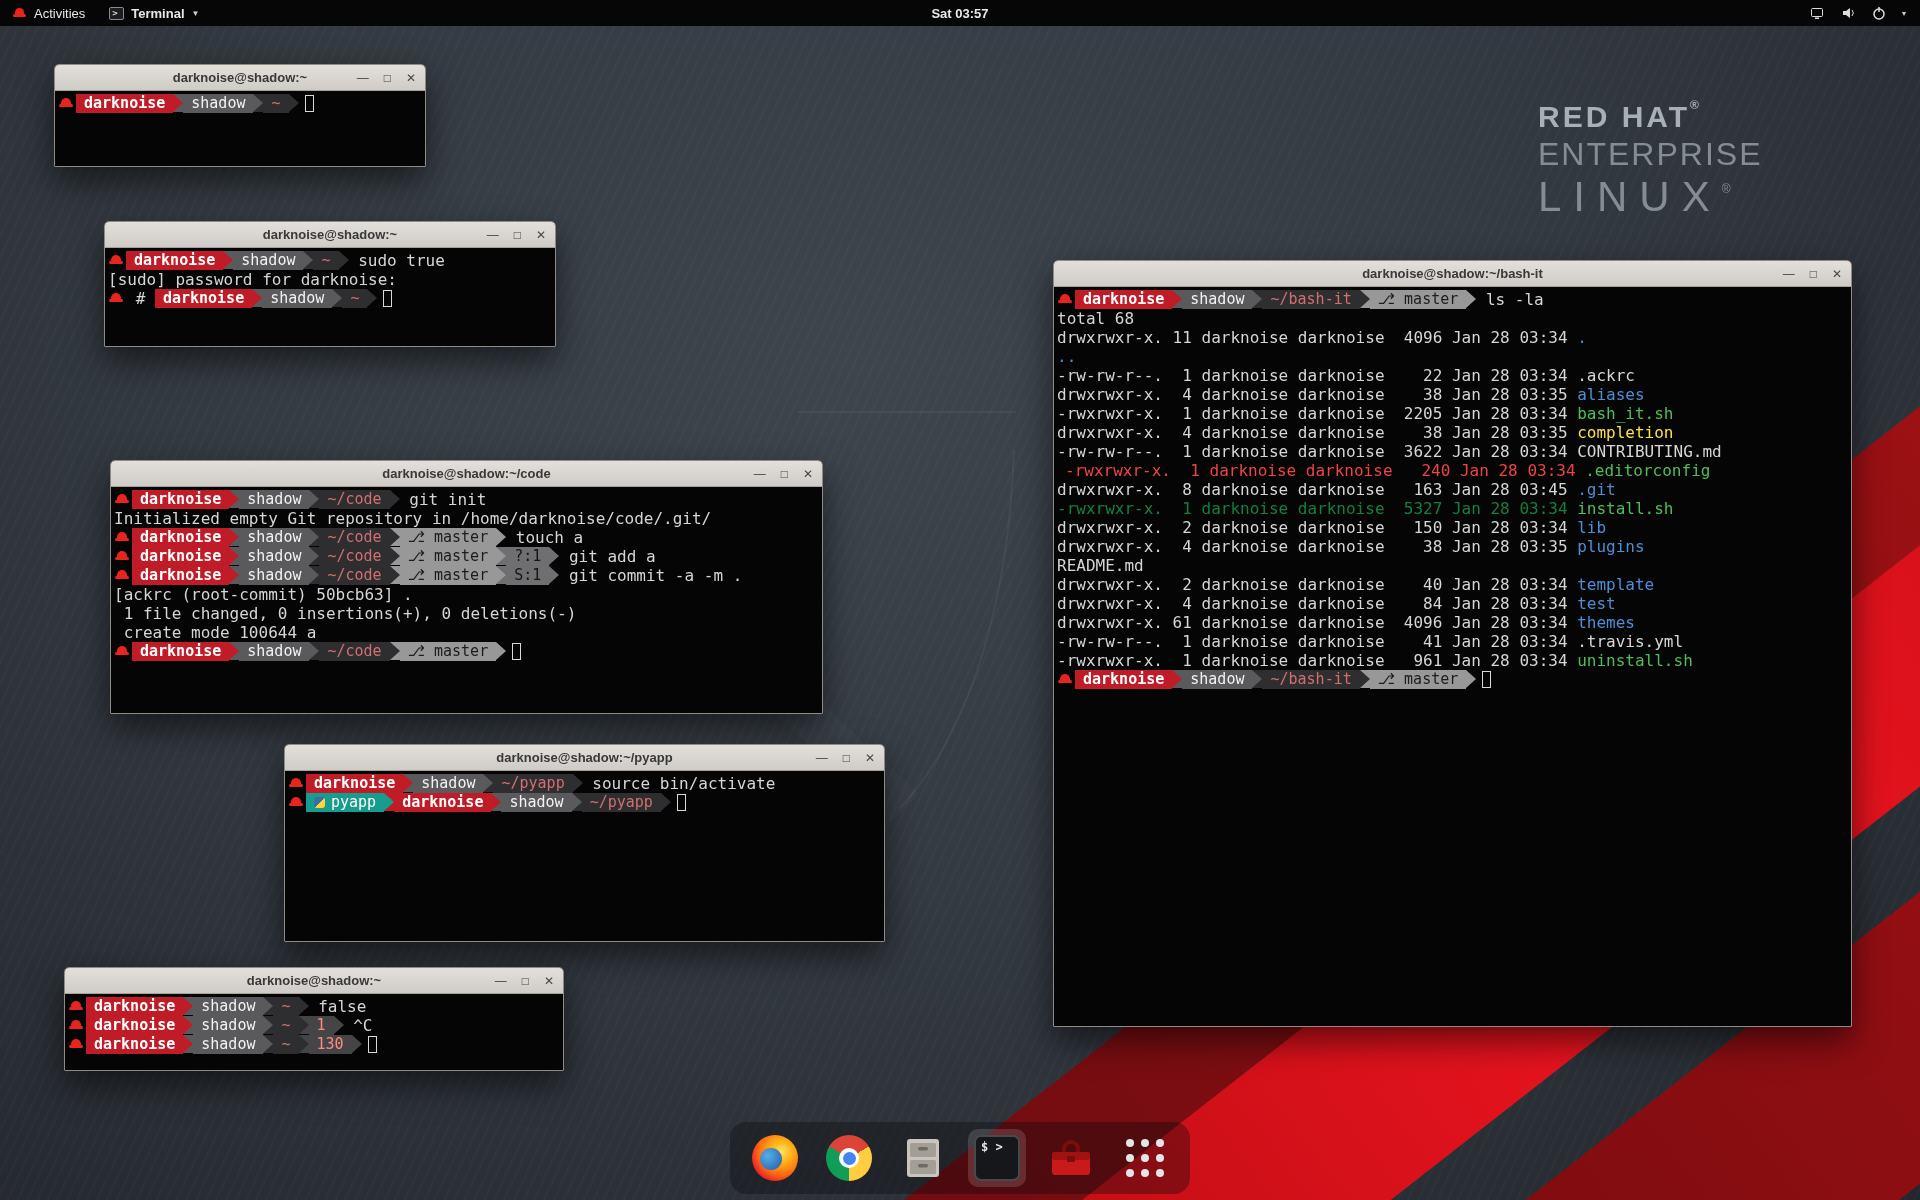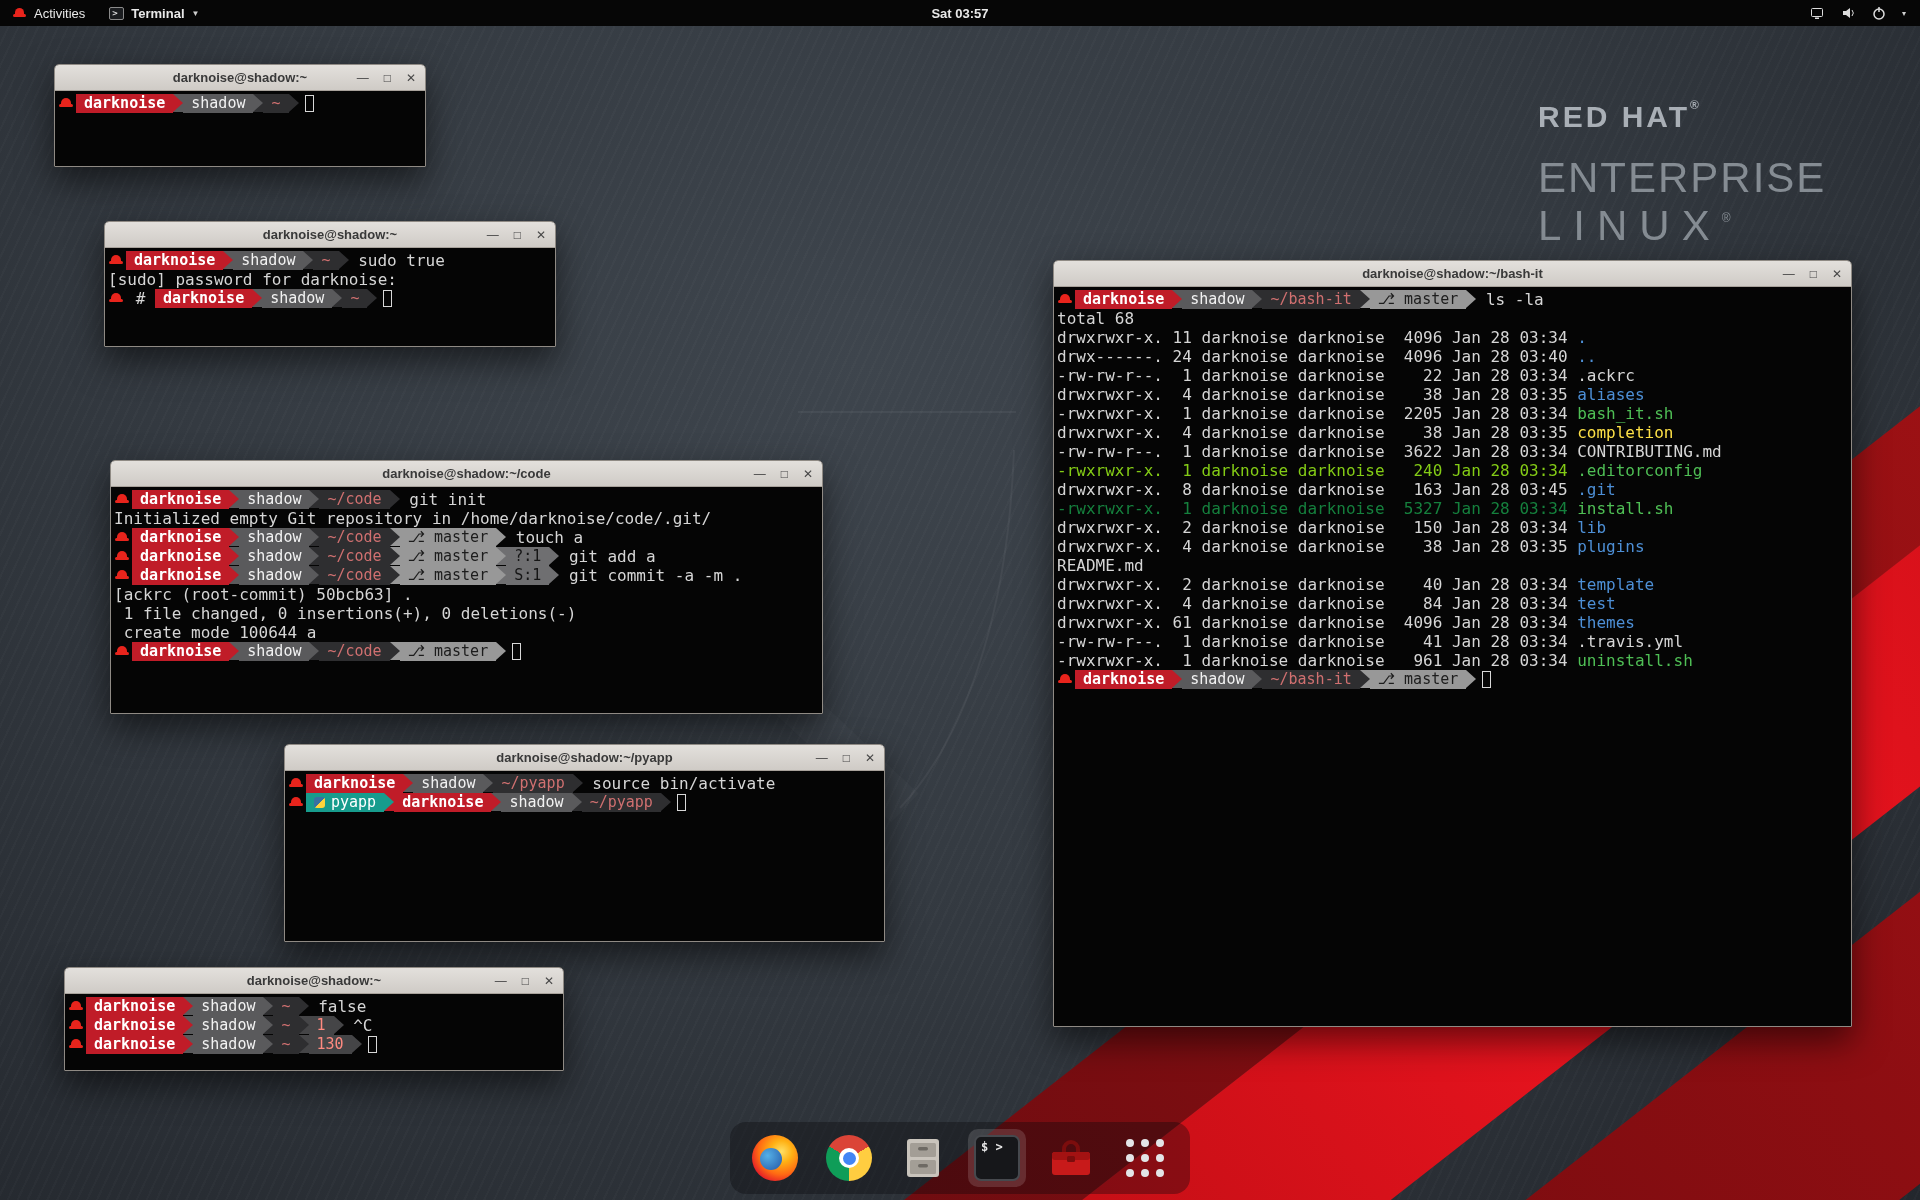--- a/index.html
+++ b/index.html
@@ -39,21 +39,21 @@
   .ttext{line-height:19px}
   .cursor{width:9px;height:17px;border:1px solid #d8d8d8;margin-left:6px;margin-top:1px;flex:0 0 auto}
   .hat{position:relative;width:16px;height:19px;margin-right:2px;flex:0 0 16px}
   .hat::before{content:"";position:absolute;left:3px;top:4px;width:10px;height:6px;background:#e8241c;border-radius:5px 5px 0 0}
   .hat::after{content:"";position:absolute;left:1px;top:10px;width:14px;height:3px;background:#e8241c;border-radius:2px}
   .pyico{display:inline-block;width:11px;height:11px;margin-right:6px;border-radius:3px;background:linear-gradient(135deg,#3771a2 50%,#ffd43b 50%);vertical-align:-1px}
 
   
   #branding{position:absolute;left:1538px;top:98px;color:#9aa1a8;z-index:2;user-select:none}
   #branding .b1{font-size:30px;font-weight:bold;letter-spacing:3px;color:#a9afb6}
-  #branding .b2{font-size:42px;letter-spacing:2px;color:#858c93;margin-top:20px}
+  #branding .b2{font-size:32px;letter-spacing:2px;color:#858c93;margin-top:2px}
   #branding .b3{font-size:42px;letter-spacing:12px;color:#858c93}
   #branding sup{font-size:12px;vertical-align:18px;letter-spacing:0}
 
   
   #dock{position:absolute;left:50%;bottom:6px;transform:translateX(-50%);display:flex;align-items:center;gap:16px;padding:7px 16px;background:rgba(8,10,12,0.35);border-radius:16px;z-index:20}
   .dock-item{width:58px;height:58px;display:flex;align-items:center;justify-content:center;border-radius:10px;cursor:pointer}
   .dock-item.active{background:rgba(255,255,255,0.14)}
   .ic{width:46px;height:46px;position:relative}
   .ic-firefox{border-radius:50%;background:radial-gradient(circle at 64% 36%, #ffe066 0%, #ffb114 26%, #ff6a13 55%, #e00d2d 82%, #bb0a44 100%)}
   .ic-firefox::before{content:"";position:absolute;left:8px;top:13px;width:22px;height:22px;border-radius:50%;background:radial-gradient(circle at 35% 35%, #55b0e6, #2457a8)}
@@ -207,27 +207,27 @@
     <div class="winbtns">
       <span class="wbtn">—</span>
       <span class="wbtn">□</span>
       <span class="wbtn">✕</span>
     </div>
   </div>
   <div class="term-body">
       <div class="tline"><span class="hat"></span><span class="seg" style="background: rgb(192, 28, 40); color: rgb(255, 255, 255); font-weight: bold;">darknoise</span><span class="parrow" style="border-left-color: rgb(192, 28, 40); background: rgb(90, 90, 92);"></span><span class="seg" style="background: rgb(90, 90, 92); color: rgb(242, 242, 242);">shadow</span><span class="parrow" style="border-left-color: rgb(90, 90, 92); background: rgb(46, 46, 48);"></span><span class="seg" style="background: rgb(46, 46, 48); color: rgb(208, 112, 112);">~/bash-it</span><span class="parrow" style="border-left-color: rgb(46, 46, 48); background: rgb(152, 152, 152);"></span><span class="seg" style="background: rgb(152, 152, 152); color: rgb(28, 28, 28);">⎇ master</span><span class="parrow" style="border-left-color: rgb(152, 152, 152);"></span><span class="ttext" style="color: rgb(214, 214, 214);"> ls -la</span></div>
       <div class="tline"><span class="ttext" style="color: rgb(214, 214, 214);">total 68</span></div>
       <div class="tline"><span class="ttext" style="color: rgb(214, 214, 214);">drwxrwxr-x. 11 darknoise darknoise  4096 Jan 28 03:34 </span><span class="ttext" style="color: rgb(77, 143, 214);">.</span></div>
-      <div class="tline"><span class="ttext" style="color: rgb(214, 214, 214);">drwx------. 24 darknoise darknoise  4096 Jan 28 03:40 </span><span class="ttext" style="color: rgb(77, 143, 214);">..</span></div>
+      <div class="tline"><span class="ttext" style="color: rgb(77, 143, 214);">..</span></div>
       <div class="tline"><span class="ttext" style="color: rgb(214, 214, 214);">-rw-rw-r--.  1 darknoise darknoise    22 Jan 28 03:34 </span><span class="ttext" style="color: rgb(214, 214, 214);">.ackrc</span></div>
       <div class="tline"><span class="ttext" style="color: rgb(214, 214, 214);">drwxrwxr-x.  4 darknoise darknoise    38 Jan 28 03:35 </span><span class="ttext" style="color: rgb(77, 143, 214);">aliases</span></div>
       <div class="tline"><span class="ttext" style="color: rgb(214, 214, 214);">-rwxrwxr-x.  1 darknoise darknoise  2205 Jan 28 03:34 </span><span class="ttext" style="color: rgb(79, 191, 85);">bash_it.sh</span></div>
       <div class="tline"><span class="ttext" style="color: rgb(214, 214, 214);">drwxrwxr-x.  4 darknoise darknoise    38 Jan 28 03:35 </span><span class="ttext" style="color: #fde047;">completion</span></div>
       <div class="tline"><span class="ttext" style="color: rgb(214, 214, 214);">-rw-rw-r--.  1 darknoise darknoise  3622 Jan 28 03:34 </span><span class="ttext" style="color: rgb(214, 214, 214);">CONTRIBUTING.md</span></div>
-      <div class="tline"><span class="ttext" style="color: #84cc16;">-rwxrwxr-x.  1 darknoise darknoise   240 Jan 28 03:34 </span><span class="ttext" style="color: rgb(79, 191, 85);">.editorconfig</span></div>
+      <div class="tline"><span class="ttext" style="color: #ef4444; margin-left: 8px;">-rwxrwxr-x.  1 darknoise darknoise   240 Jan 28 03:34 </span><span class="ttext" style="color: rgb(79, 191, 85);">.editorconfig</span></div>
       <div class="tline"><span class="ttext" style="color: rgb(214, 214, 214);">drwxrwxr-x.  8 darknoise darknoise   163 Jan 28 03:45 </span><span class="ttext" style="color: rgb(77, 143, 214);">.git</span></div>
       <div class="tline"><span class="ttext" style="color: #15803d;">-rwxrwxr-x.  1 darknoise darknoise  5327 Jan 28 03:34 </span><span class="ttext" style="color: rgb(79, 191, 85);">install.sh</span></div>
       <div class="tline"><span class="ttext" style="color: rgb(214, 214, 214);">drwxrwxr-x.  2 darknoise darknoise   150 Jan 28 03:34 </span><span class="ttext" style="color: rgb(77, 143, 214);">lib</span></div>
       <div class="tline"><span class="ttext" style="color: rgb(214, 214, 214);">drwxrwxr-x.  4 darknoise darknoise    38 Jan 28 03:35 </span><span class="ttext" style="color: rgb(77, 143, 214);">plugins</span></div>
       <div class="tline"><span class="ttext" style="color: rgb(214, 214, 214);">README.md</span></div>
       <div class="tline"><span class="ttext" style="color: rgb(214, 214, 214);">drwxrwxr-x.  2 darknoise darknoise    40 Jan 28 03:34 </span><span class="ttext" style="color: rgb(77, 143, 214);">template</span></div>
       <div class="tline"><span class="ttext" style="color: rgb(214, 214, 214);">drwxrwxr-x.  4 darknoise darknoise    84 Jan 28 03:34 </span><span class="ttext" style="color: rgb(77, 143, 214);">test</span></div>
       <div class="tline"><span class="ttext" style="color: rgb(214, 214, 214);">drwxrwxr-x. 61 darknoise darknoise  4096 Jan 28 03:34 </span><span class="ttext" style="color: rgb(77, 143, 214);">themes</span></div>
       <div class="tline"><span class="ttext" style="color: rgb(214, 214, 214);">-rw-rw-r--.  1 darknoise darknoise    41 Jan 28 03:34 </span><span class="ttext" style="color: rgb(214, 214, 214);">.travis.yml</span></div>
       <div class="tline"><span class="ttext" style="color: rgb(214, 214, 214);">-rwxrwxr-x.  1 darknoise darknoise   961 Jan 28 03:34 </span><span class="ttext" style="color: rgb(79, 191, 85);">uninstall.sh</span></div>

